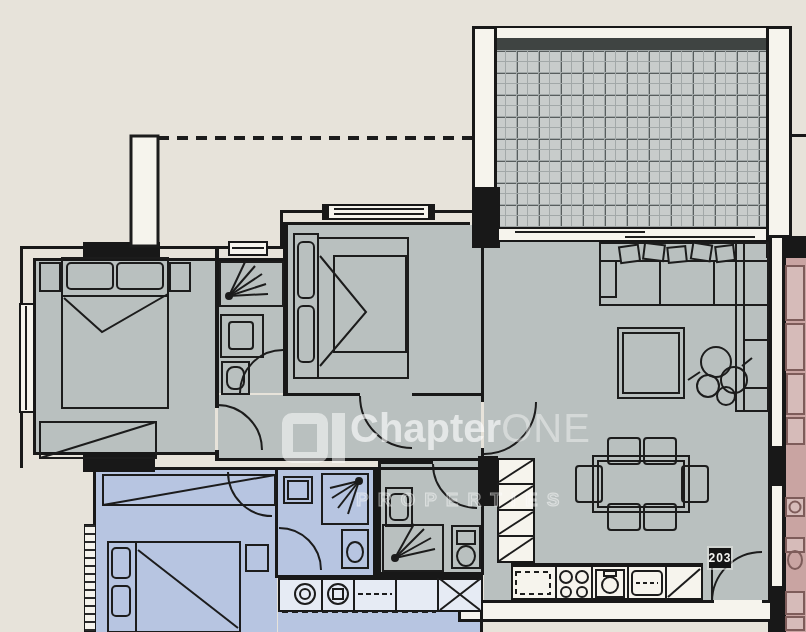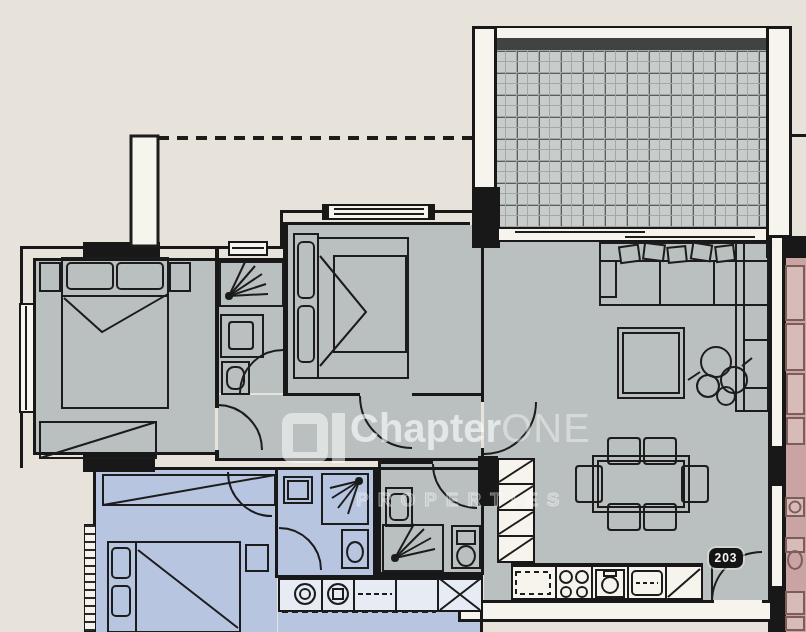--- a/index.html
+++ b/index.html
@@ -29,23 +29,23 @@
     box-sizing:border-box;
   }
   .counter{position:absolute;background:var(--white,#f6f4ed);border:2px solid var(--wall_black,#181818);box-sizing:border-box;}
   .closet{position:absolute;background:var(--white,#f6f4ed);border:2px solid var(--wall_black,#181818);box-sizing:border-box;}
   .stripes{
     position:absolute;background:var(--white,#f6f4ed);border:1px solid var(--wall_black,#181818);box-sizing:border-box;
     background-image:repeating-linear-gradient(to bottom,#2a2a2a 0 2px,transparent 2px 8px);
   }
   svg.overlay{position:absolute;left:0;top:0;}
   .badge{
-    position:absolute;left:709px;top:548px;width:34px;height:20px;
+    position:absolute;left:709px;top:548px;width:22px;height:20px;
     background:var(--label_bg,#141414);color:var(--label_text,#f5f5f2);
-    border-radius:7px;display:flex;align-items:center;justify-content:center;
+    border-radius:0;display:flex;align-items:center;justify-content:center;
     font-size:12px;font-weight:bold;letter-spacing:1px;
     box-shadow:0 0 0 2px rgba(230,230,225,.55);
   }
   .watermark{position:absolute;left:278px;top:405px;width:300px;height:80px;pointer-events:none;}
   .wm-logo-box{
     position:absolute;left:4px;top:8px;width:24px;height:28px;
     border:11px solid rgba(255,255,255,.52);border-radius:10px;
   }
   .wm-logo-bar{position:absolute;left:54px;top:8px;width:13px;height:50px;background:rgba(255,255,255,.52);}
   .wm-text{position:absolute;left:72px;top:0px;white-space:nowrap;line-height:46px;font-size:40px;text-align:center;}

